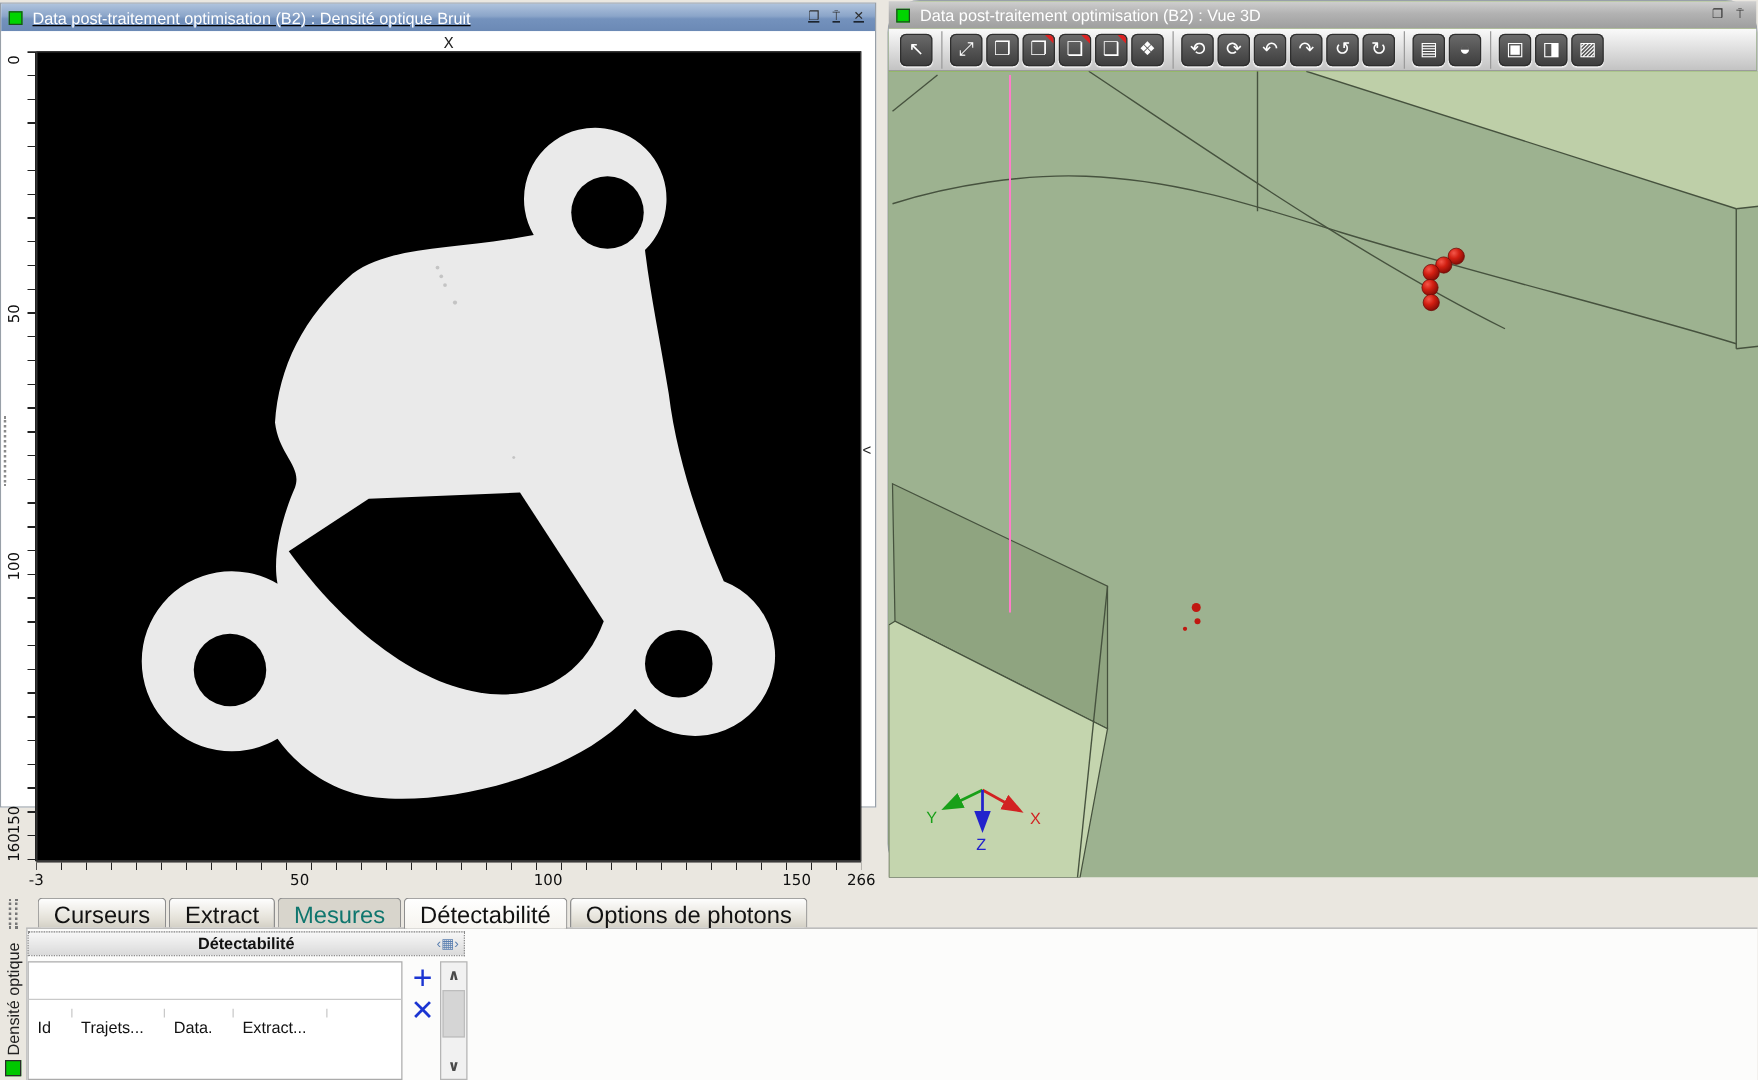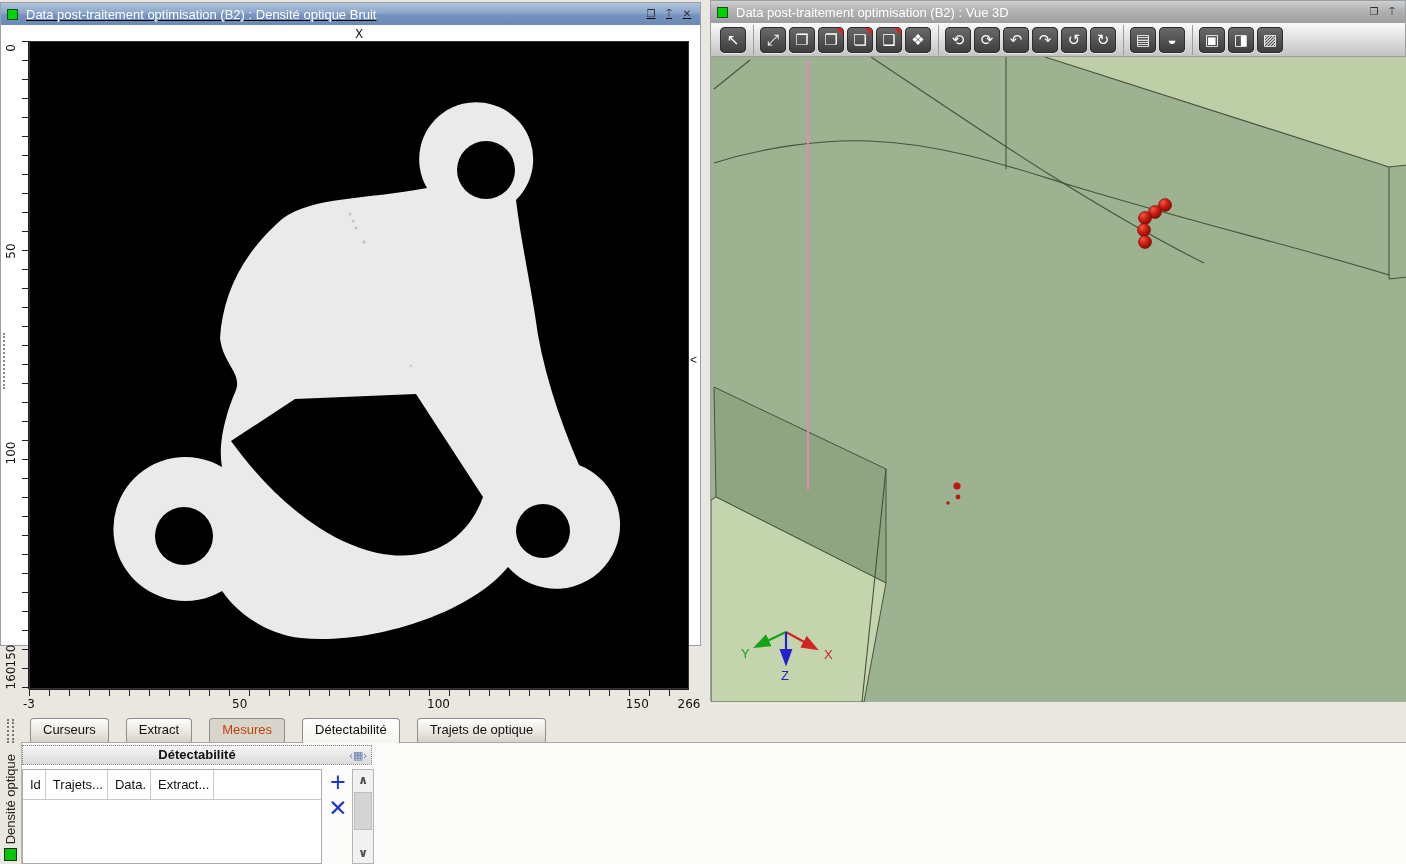--- a/index.html
+++ b/index.html
@@ -2,21 +2,21 @@
 <html><head>
 <meta charset="utf-8">
 <style>
   * { margin:0; padding:0; box-sizing:border-box; }
   html,body { width:1406px; height:864px; overflow:hidden; background:#EAE7E0;
               font-family:"Liberation Sans","DejaVu Sans",sans-serif; }
 
   
   .panel { position:absolute; background:#fff; border:1px solid #98A0A8; }
   #left-panel  { left:0;   top:2px; width:701px; height:644px;text-decoration:underline; }
-  #right-panel { left:710px; top:0; width:696px; height:701px; background:#84cc16; }
+  #right-panel { left:710px; top:0; width:696px; height:701px; background:#84cc16;border-radius:26px; }
   #splitter { left:701px; top:0; width:9px; height:708px; background:#EAE7E0; }
   #splitter .grip { position:absolute; left:3px; top:333px; width:3px; height:56px;
                     border-left:2px dotted #8A8A8A; }
   #collapse-arrow { position:absolute; left:690px; top:352px; width:12px; height:16px;
                     font-size:12px; color:#222; z-index:5; line-height:16px; }
 
   
   .titlebar { position:relative; height:22px; display:flex; align-items:center;
               padding:0 6px; color:#fff; font-size:13px; white-space:nowrap; }
   .titlebar.active   { background:linear-gradient(180deg,#AFC3DD 0%,#8BA5C9 45%,#7492BD 55%,#6B89B5 100%); }
@@ -59,46 +59,46 @@
   .tbtn.red-corner::before { content:""; position:absolute; right:1px; top:1px;
                              border-left:7px solid transparent; border-top:7px solid #D22;
                              border-top-right-radius:4px; }
 
   #viewport3d { position:absolute; left:0; top:56px; width:696px; height:645px; }
 
   
   #content-white { position:absolute; left:21px; top:742px; right:0; bottom:0;
                    background:#FCFCFB; border-top:1px solid #A8A8A8; border-left:1px solid #B5B5B5; }
   #tabs { position:absolute; left:30px; top:718px; height:25px; display:flex; z-index:3; }
-  .tab { height:24px; padding:3px 12px 0; margin-right:17px; font-size:13px; color:#111;
+  .tab { height:24px; padding:3px 12px 0; margin-right:2px; font-size:19px; color:#111;
          border:1px solid #8E8E8E; border-bottom:none; border-radius:4px 4px 0 0;
          background:linear-gradient(180deg,#FEFEFE 0%,#E4E1D8 70%,#D3D0C6 100%); cursor:default; }
   .tab.selected { background:linear-gradient(180deg,#FFFFFF 0%,#F6F4EF 100%); height:25px; }
-  .tab.disabled { color:#c2410c; background:#D8D5CC; }
+  .tab.disabled { color:#0f766e; background:#D8D5CC; }
   #tab-handle { position:absolute; left:7px; top:719px; width:7px; height:24px;
                 border-left:2px dotted #777; border-right:2px dotted #777; }
 
   #side-strip { position:absolute; left:1px; top:745px; width:19px; bottom:0; }
   #side-strip .vlabel { position:absolute; left:2px; bottom:20px; writing-mode:vertical-rl;
                         transform:rotate(180deg); font-size:13px; color:#222; white-space:nowrap; }
   #side-strip .green-sq2 { position:absolute; left:3px; bottom:3px; width:13px; height:13px;
                            background:#00C800; border:1px solid #2A2A2A; }
 
   
   #detect-panel { position:absolute; left:22px; top:745px; width:350px; bottom:0; }
   #detect-header { position:relative; height:20px; border:1px dotted #8A8A8A;
                    background:linear-gradient(180deg,#F7F7F7,#DADADA);
                    font-size:13px; font-weight:bold; color:#111; text-align:center;
                    line-height:18px; }
   #detect-header .hdr-icon { position:absolute; right:4px; top:2px; font-size:11px;
                              font-weight:normal; color:#5A7FB0; line-height:14px; }
   #detect-table { position:absolute; left:0; top:24px; width:300px; bottom:0;
                   background:#fff; border:1px solid #ABABAB; }
   .col-row { display:flex; height:30px; border-bottom:1px solid #C9C9C9; }
-  .col-cell { border-right:1px solid #C9C9C9; padding:7px 4px 0 7px; font-size:13px; color:#111; }
+  .col-cell { border-right:1px solid #C9C9C9; padding:7px 16px 0 7px; font-size:13px; color:#111;margin-top:37px; }
   #addrem { position:absolute; left:304px; top:24px; width:24px; height:70px; text-align:center; }
   #addrem .plus  { font-size:27px; line-height:26px; color:#1B35D2; }
   #addrem .times { font-size:23px; line-height:26px; color:#1B35D2; }
   #vscroll { position:absolute; left:330px; top:24px; width:22px; bottom:0;
              background:#F1F1F1; border:1px solid #B5B5B5; }
   .sbtn { position:absolute; left:0; width:20px; height:20px; text-align:center;
           font-size:12px; font-weight:bold; color:#4A4A4A; line-height:20px; }
   #vscroll .up { top:0; }
   #vscroll .down { bottom:0; }
   #vscroll .thumb { position:absolute; left:1px; top:22px; width:18px; height:38px;
@@ -264,21 +264,21 @@
 
 <div id="content-white"></div>
 
 <div id="tab-handle"></div>
 <div id="tabs">
 
 <div class="tab">Curseurs</div>
     <div class="tab">Extract</div>
     <div class="tab disabled">Mesures</div>
     <div class="tab selected">Détectabilité</div>
-    <div class="tab">Trajets de optique</div>
+    <div class="tab">Options de photons</div>
   </div>
 
 <div id="side-strip">
   <span class="vlabel">Densité optique</span>
   <span class="green-sq2"></span>
 </div>
 
 <div id="detect-panel">
   <div id="detect-header">
     <span>Détectabilité</span>

